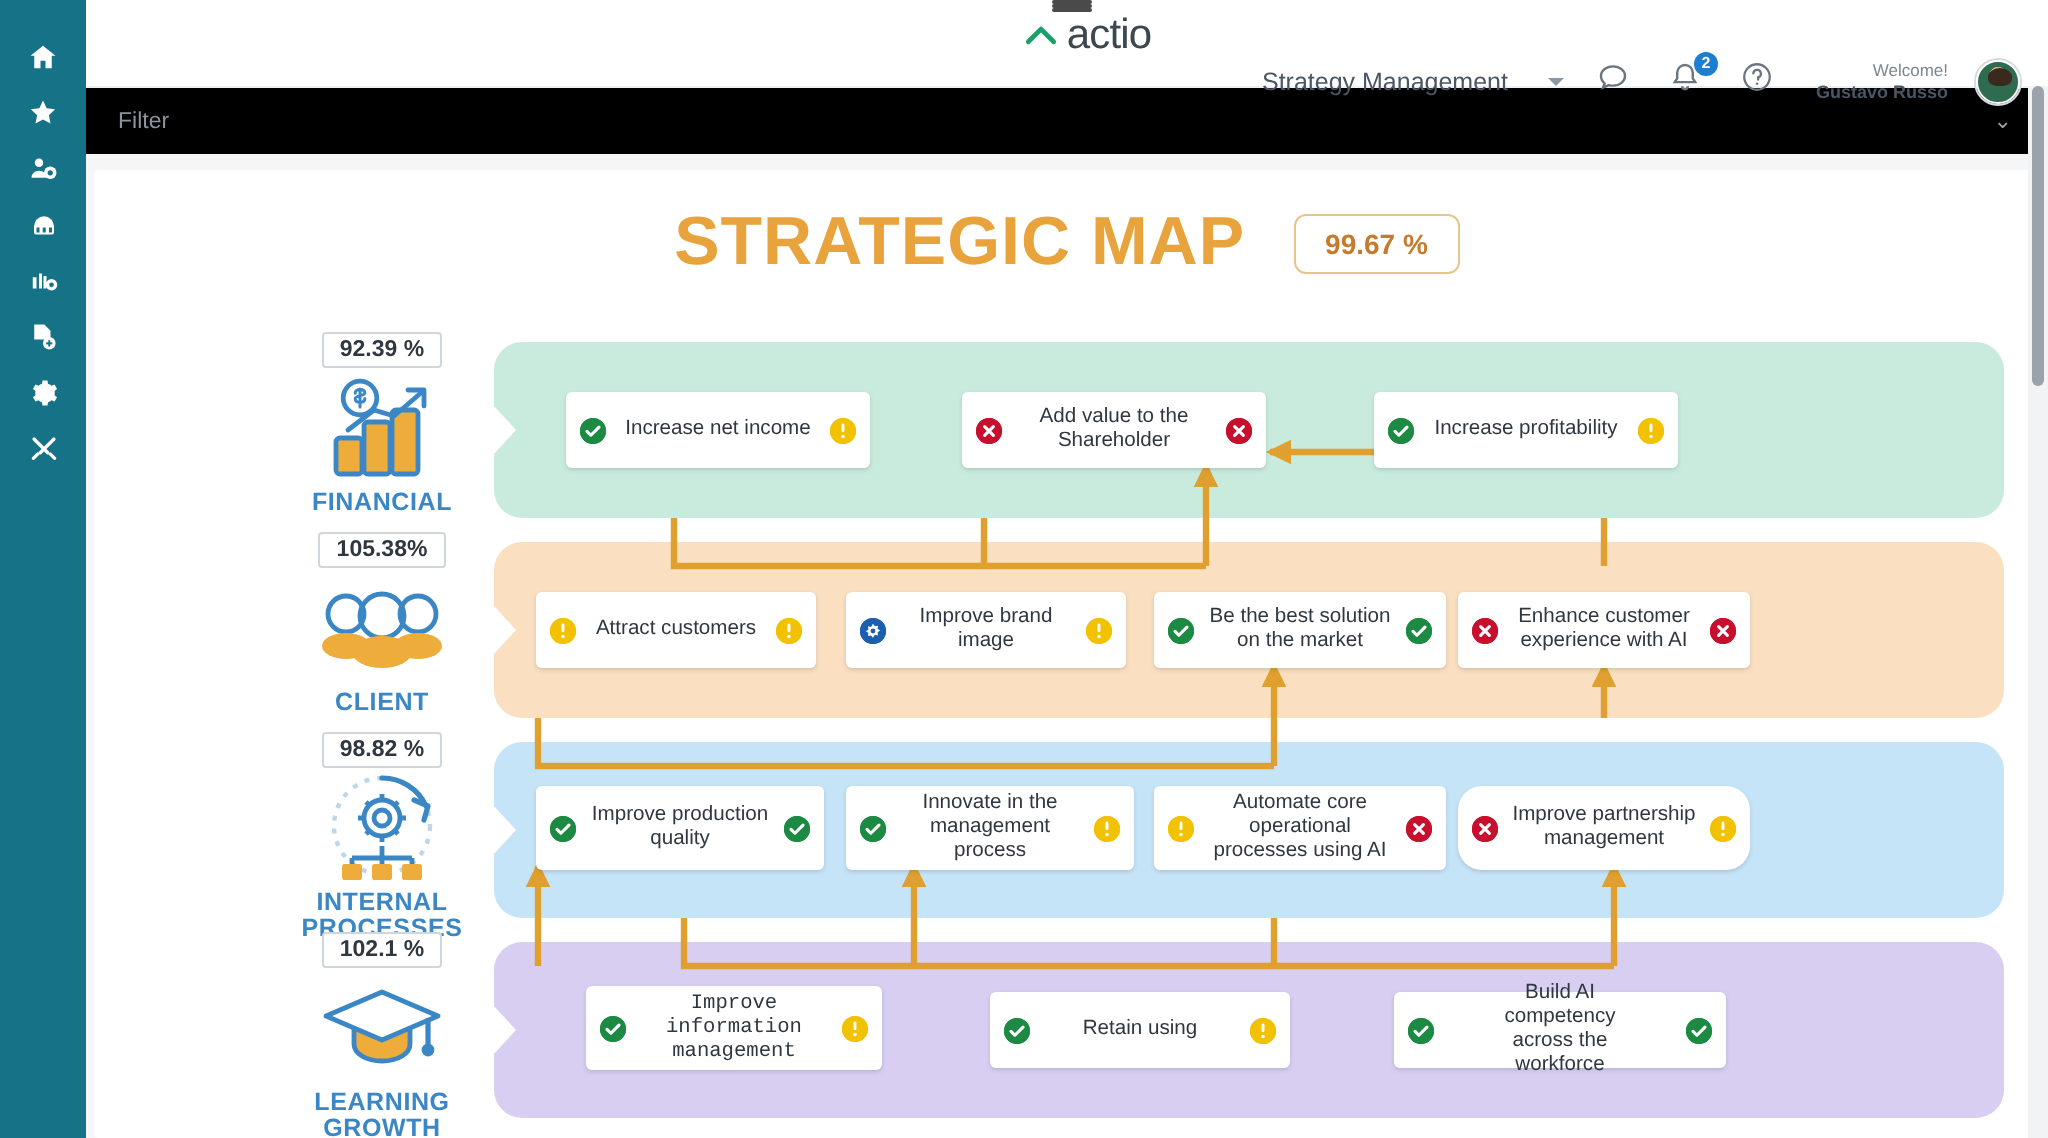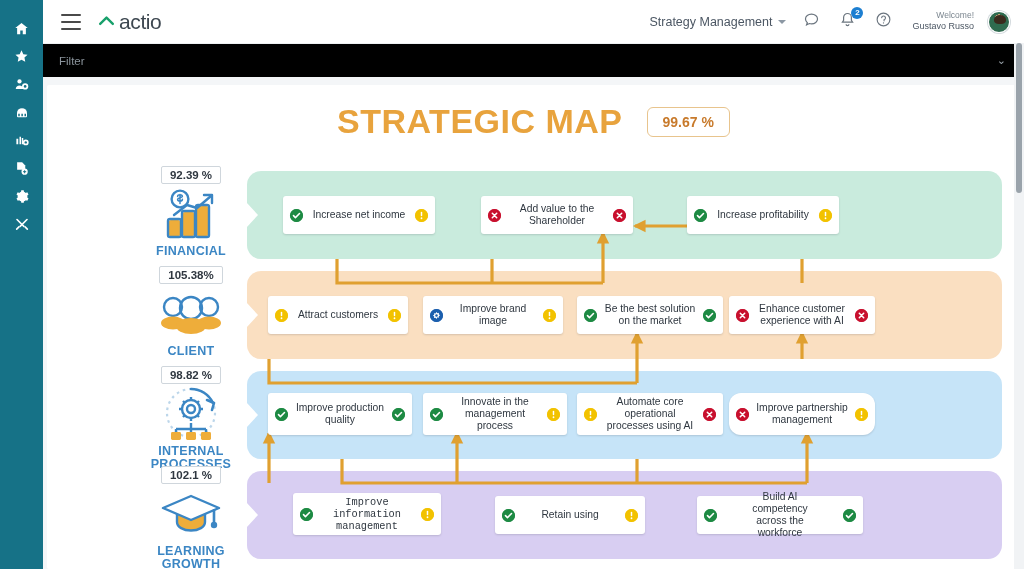--- a/index.html
+++ b/index.html
@@ -31,40 +31,41 @@
   
   .main { flex: 1 1 auto; height: 569px; position: relative; background: #f4f6f8; }
 
   
   .topbar {
     height: 43px; background: #ffffff;
     display: flex; align-items: center;
     padding: 0 14px 0 18px;
     position: relative;
     z-index: 5;
+    flex-direction: column;
   }
   .hamburger { width: 20px; height: 16px; display:flex; flex-direction:column; justify-content:space-between; cursor:pointer; }
   .hamburger i { display:block; height:2px; background:#4a4a4a; border-radius:1px; }
   .brand { display:flex; align-items:center; margin-left: 16px; gap: 3px; }
   .brand-mark { width: 19px; height: 19px; position: relative; }
   .brand-text { font-size: 21px; color: #3d4750; letter-spacing: -0.4px; font-weight: 400; }
 
   .top-right { margin-left:auto; display:flex; align-items:center; gap: 14px; }
-  .ctx-select { display:flex; align-items:center; gap:6px; font-size:12.5px; color:#4b5663; cursor:pointer; }
+  .ctx-select { display:flex; align-items:center; gap:20px; font-size:12.5px; color:#4b5663; cursor:pointer; }
   .caret { width:0;height:0;border-left:4px solid transparent;border-right:4px solid transparent;border-top:4px solid #8c98a4; }
   .ic-btn { width:22px; height:22px; position:relative; display:flex; align-items:center; justify-content:center; cursor:pointer; }
   .badge {
     position:absolute; top:-4px; right:-5px;
     background:#1d7fd1; color:#fff; font-size:8px; line-height:11px;
     min-width:12px; height:12px; border-radius:7px; text-align:center; padding:0 2px;
     font-weight:700;
   }
   .welcome { text-align:right; line-height:1.15; margin-left:4px; }
   .welcome .w1 { font-size:8.5px; color:#7b868f; }
-  .welcome .w2 { font-size:9px; color:#4b5663; font-weight:400; }
+  .welcome .w2 { font-size:9px; color:#4b5663; font-weight:700; }
   .avatar {
     width:22px;height:22px;border-radius:50%;
     background: radial-gradient(circle at 50% 34%, #d8a87c 0 26%, #2f6b4f 27% 100%);
     border:1px solid #ffffff; box-shadow:0 0 0 1px #d4dade;
     overflow:hidden; position:relative;
   }
   .avatar::after{content:"";position:absolute;left:5px;top:3px;width:12px;height:9px;border-radius:50% 50% 40% 40%;background:#3a2a1d;}
 
   
   .filterbar {

